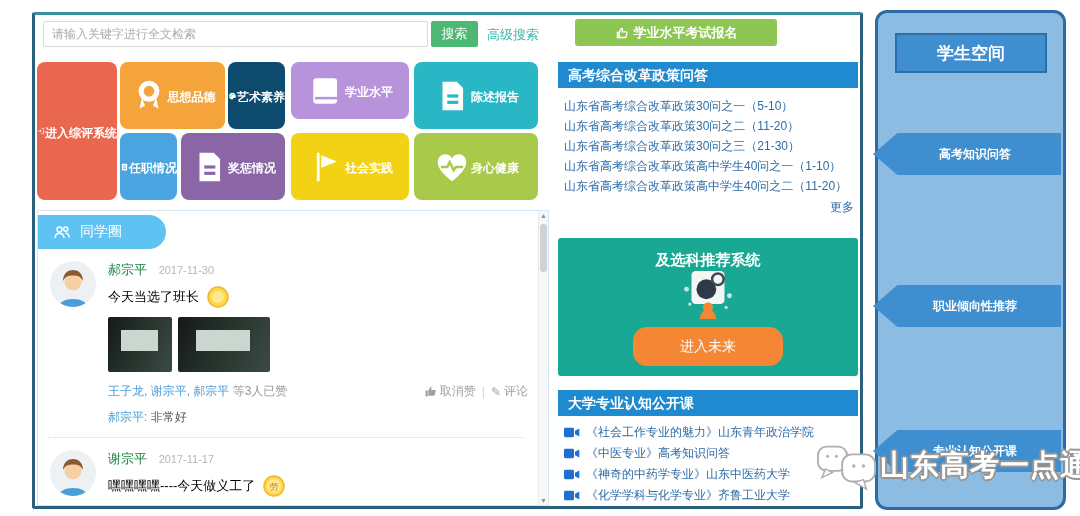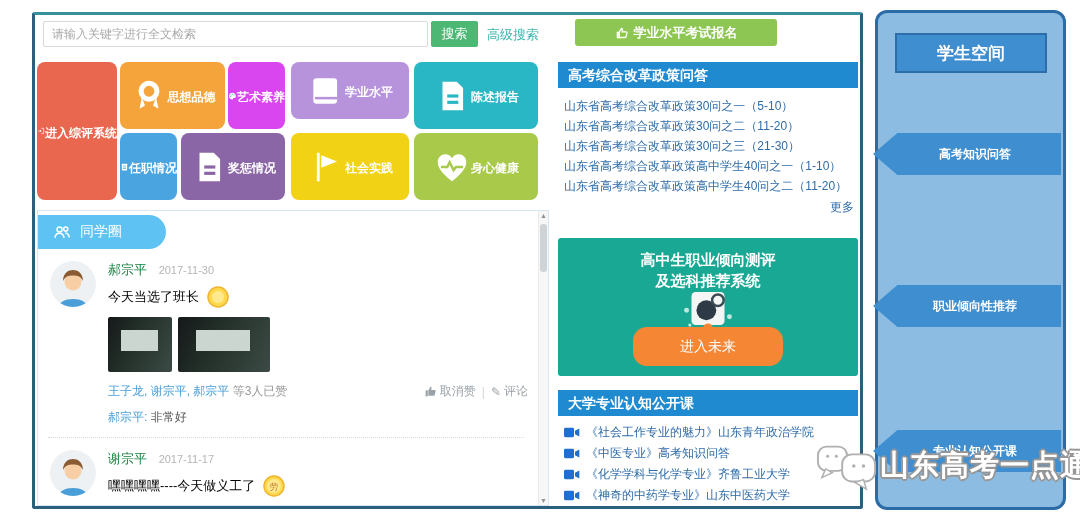--- a/index.html
+++ b/index.html
@@ -134,21 +134,21 @@
 
     <div class="tile t-0" style="background: rgb(245, 164, 59);">
       <svg width="38" height="38" viewBox="0 0 24 24">
         <circle cx="12" cy="9" r="5" fill="none" stroke="#fff" stroke-width="3.2"></circle>
         <path d="M7.5 13L6 20l3.5-2z" fill="#fff"></path>
           <path d="M16.5 13L18 20l-3.5-2z" fill="#fff"></path>
       </svg>
       <div class="tlabel">思想品德</div>
     </div>
 
-    <div class="tile t-1" style="background: #d946ef;">
+    <div class="tile t-1" style="background: #0c4a6e;">
       <svg width="36" height="36" viewBox="0 0 24 24">
         <path d="M12 3a9 9 0 1 0 0 18c1.6 0 2.1-1.1 1.5-2.2-.5-1-.3-1.8 1.2-1.8h2.3A4 4 0 0 0 21 13c0-5.6-4.1-10-9-10z" fill="#fff"></path>
         <circle cx="8" cy="9" r="1.4" fill="#45cc8f"></circle>
           <circle cx="12" cy="7" r="1.4" fill="#45cc8f"></circle>
         <circle cx="16" cy="9" r="1.4" fill="#45cc8f"></circle>
           <circle cx="7" cy="13" r="1.4" fill="#45cc8f"></circle>
       </svg>
       <div class="tlabel">艺术素养</div>
     </div>
 
@@ -326,21 +326,20 @@
           <a>山东省高考综合改革政策30问之二（11-20）</a>
           <a>山东省高考综合改革政策30问之三（21-30）</a>
           <a>山东省高考综合改革政策高中学生40问之一（1-10）</a>
           <a>山东省高考综合改革政策高中学生40问之二（11-20）</a>
         </div>
         <a class="more-link">更多</a>
       </div>
 
       <div class="banner" style="background: rgb(25, 168, 147);">
         <div class="banner-title">
-          <div>高中生职业倾向测评</div>
           <div>及选科推荐系统</div>
         </div>
         <svg class="banner-illus" width="66" height="48" viewBox="0 0 80 58">
           <rect x="20" y="0" width="40" height="40" rx="5" fill="#f4f6f5"></rect>
           <circle cx="38" cy="22" r="12" fill="#2e3a45"></circle>
           <circle cx="52" cy="10" r="7" fill="none" stroke="#3c4a52" stroke-width="3"></circle>
           <circle cx="14" cy="22" r="3" fill="#bfe8e0"></circle>
             <circle cx="66" cy="30" r="3" fill="#bfe8e0"></circle>
           <circle cx="62" cy="44" r="2" fill="#bfe8e0"></circle>
             <circle cx="18" cy="40" r="2" fill="#bfe8e0"></circle>
@@ -365,28 +364,28 @@
               <rect x="0" y="1" width="15" height="14" rx="2" fill="#1f6fd0"></rect>
                 <path d="M16.5 5.5L23 2v12l-6.5-3.5z" fill="#1f6fd0"></path>
             </svg>
             <span>《中医专业》高考知识问答</span>
           </div>
           <div class="course-item">
             <svg width="16" height="11" viewBox="0 0 24 16">
               <rect x="0" y="1" width="15" height="14" rx="2" fill="#1f6fd0"></rect>
                 <path d="M16.5 5.5L23 2v12l-6.5-3.5z" fill="#1f6fd0"></path>
             </svg>
-            <span>《化学学科与化学专业》齐鲁工业大学</span>
+            <span>《神奇的中药学专业》山东中医药大学</span>
           </div>
           <div class="course-item">
             <svg width="16" height="11" viewBox="0 0 24 16">
               <rect x="0" y="1" width="15" height="14" rx="2" fill="#1f6fd0"></rect>
                 <path d="M16.5 5.5L23 2v12l-6.5-3.5z" fill="#1f6fd0"></path>
             </svg>
-            <span>《神奇的中药学专业》山东中医药大学</span>
+            <span>《化学学科与化学专业》齐鲁工业大学</span>
           </div>
           <div class="course-item">
 
             <span>《用外语照亮“一带一路”》山东青年政治学院</span>
           </div>
         </div>
       </div>
     </div>
   </div>
 

